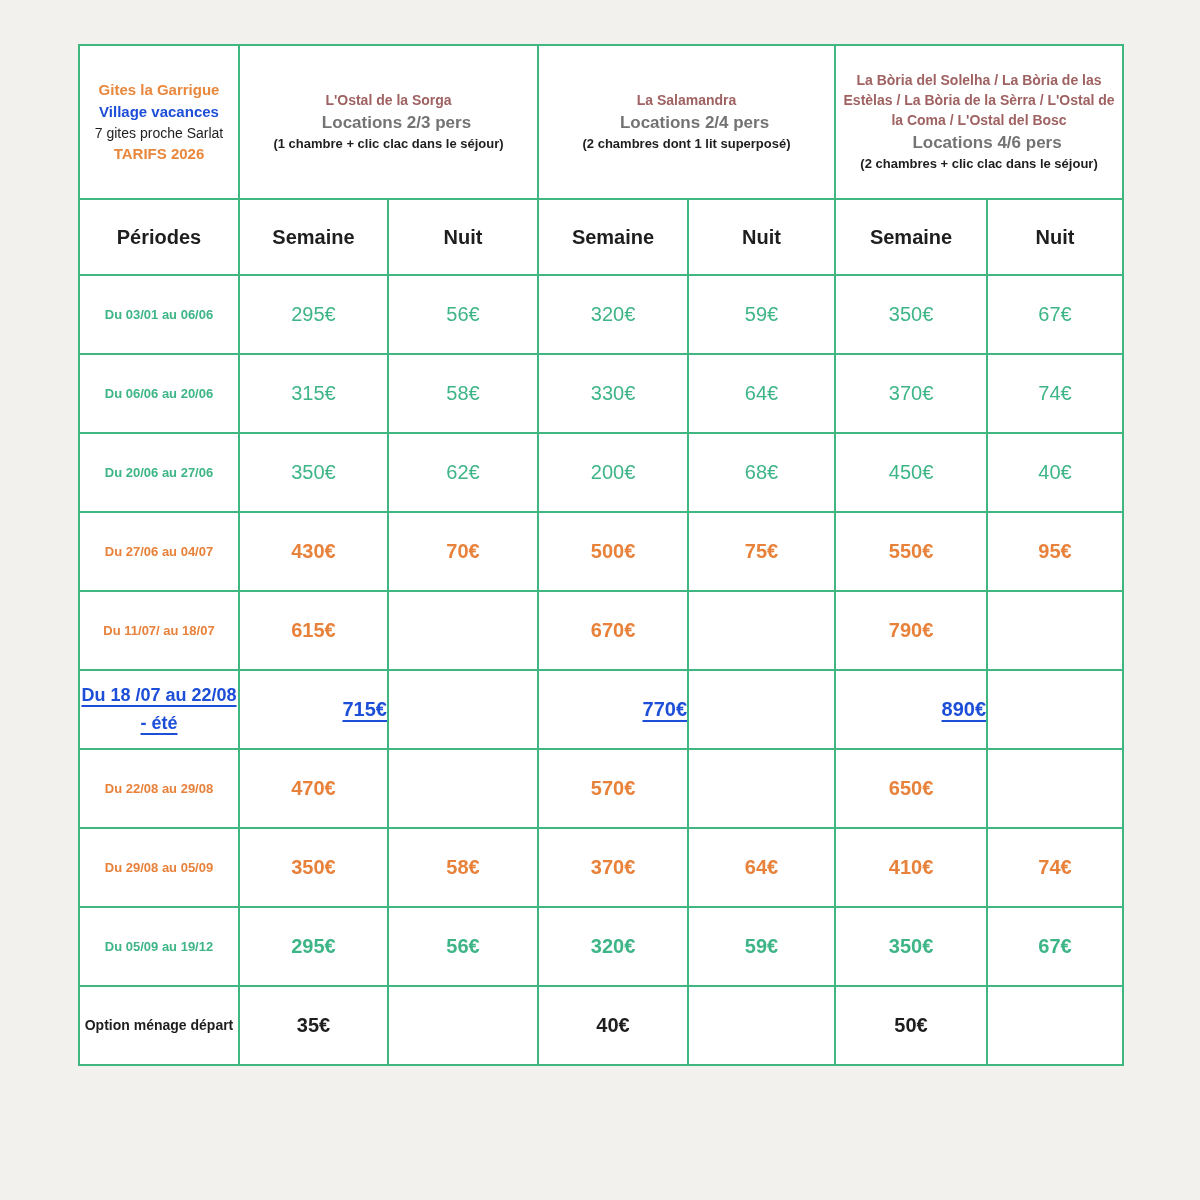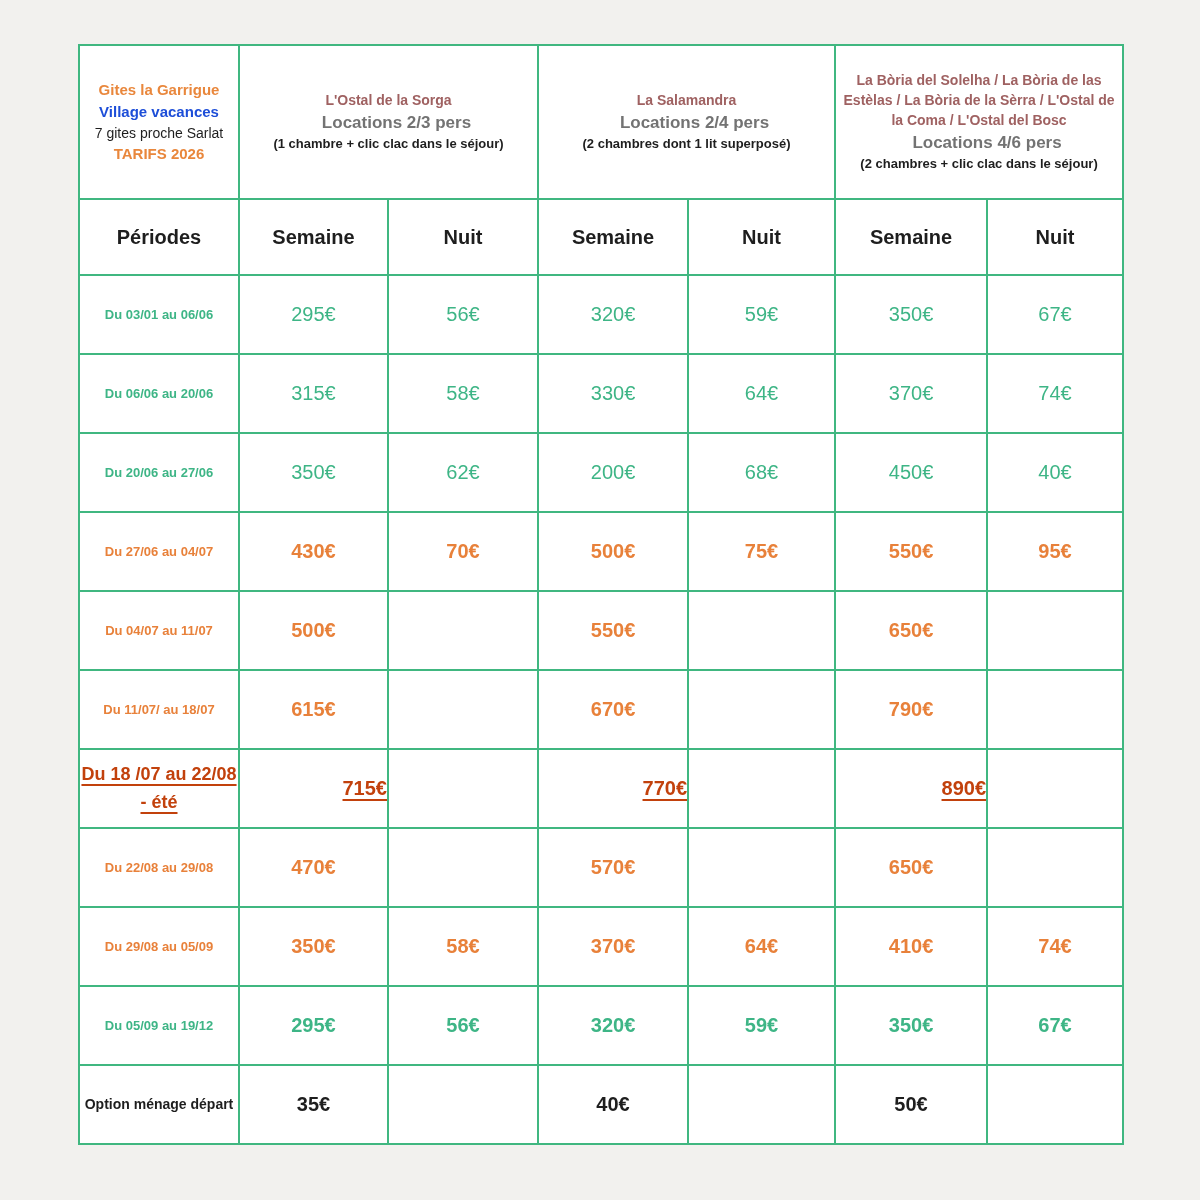--- a/index.html
+++ b/index.html
@@ -43,21 +43,21 @@
   
   tbody td { height: 77px; }
   td.period { font-size: 13px; font-weight: 700; padding: 0 10px; line-height: 1.5; }
   td.price  { font-size: 20px; }
   tr.r-green   { color: #3eb586; border-radius: 15px; }
   tr.r-green   td.price { font-weight: 400; }
   tr.r-green-b { color: #3eb586; border-radius: 7px; }
   tr.r-green-b td.price { font-weight: 700; }
   tr.r-orange  { color: #e8813a; }
   tr.r-orange  td.price { font-weight: 700; }
-  tr.r-red     { color: #c2410c; border-radius: 16px; }
+  tr.r-red     { color: #1d4ed8; border-radius: 16px; }
   tr.r-red td.period {
     font-size: 18px;
     text-decoration: underline;
     text-underline-offset: 4px;
     text-decoration-thickness: 2px;
     line-height: 1.55;
   }
   tr.r-red td.price {
     font-weight: 700;
     text-decoration: underline;
@@ -149,29 +149,20 @@
     <tr class="r-orange">
       <td class="period">Du 27/06 au 04/07</td>
       <td class="price">430€</td>
       <td class="price">70€</td>
       <td class="price">500€</td>
       <td class="price">75€</td>
       <td class="price">550€</td>
       <td class="price">95€</td>
     </tr>
     <tr class="r-orange">
-      <td class="period">Du 04/07 au 11/07</td>
-      <td class="price">500€</td>
-      <td class="price"></td>
-      <td class="price">550€</td>
-      <td class="price"></td>
-      <td class="price">650€</td>
-      <td class="price"></td>
-    </tr>
-    <tr class="r-orange">
       <td class="period">Du 11/07/ au 18/07</td>
       <td class="price">615€</td>
       <td class="price"></td>
       <td class="price">670€</td>
       <td class="price"></td>
       <td class="price">790€</td>
       <td class="price"></td>
     </tr>
     <tr class="r-red">
       <td class="period">Du 18 /07 au 22/08 - été</td>

